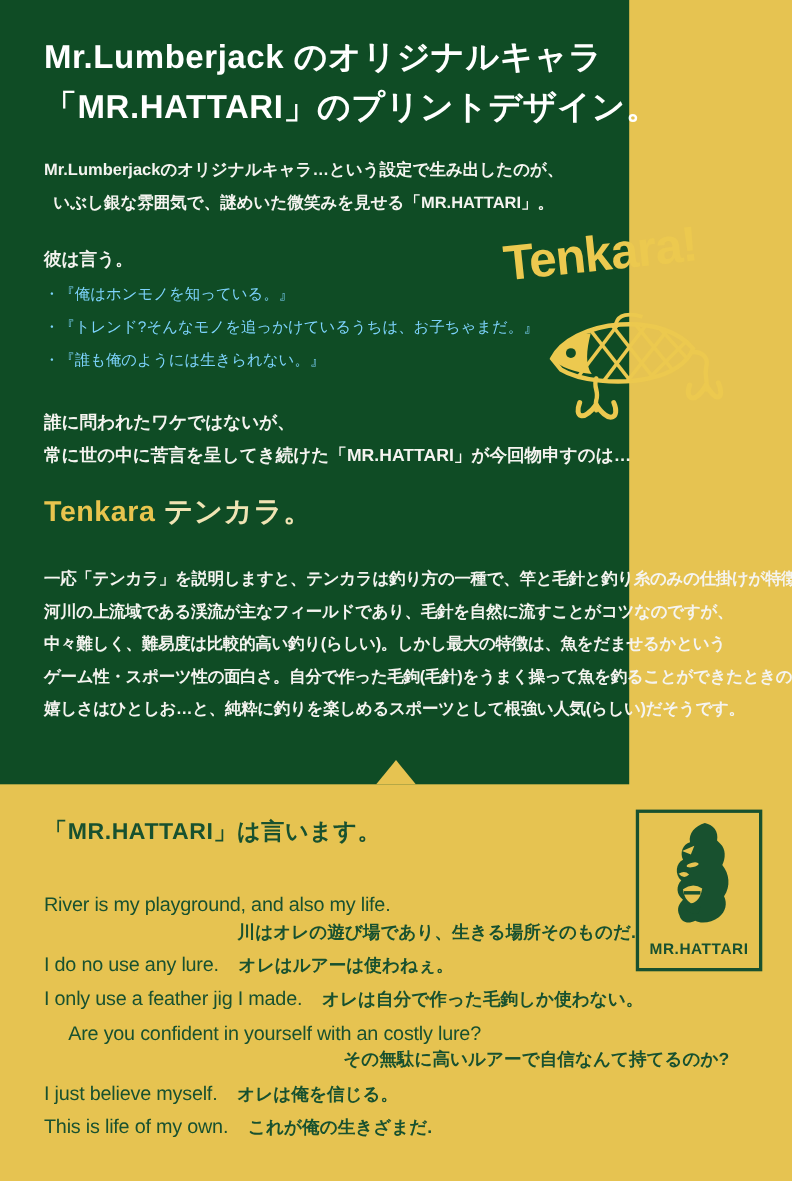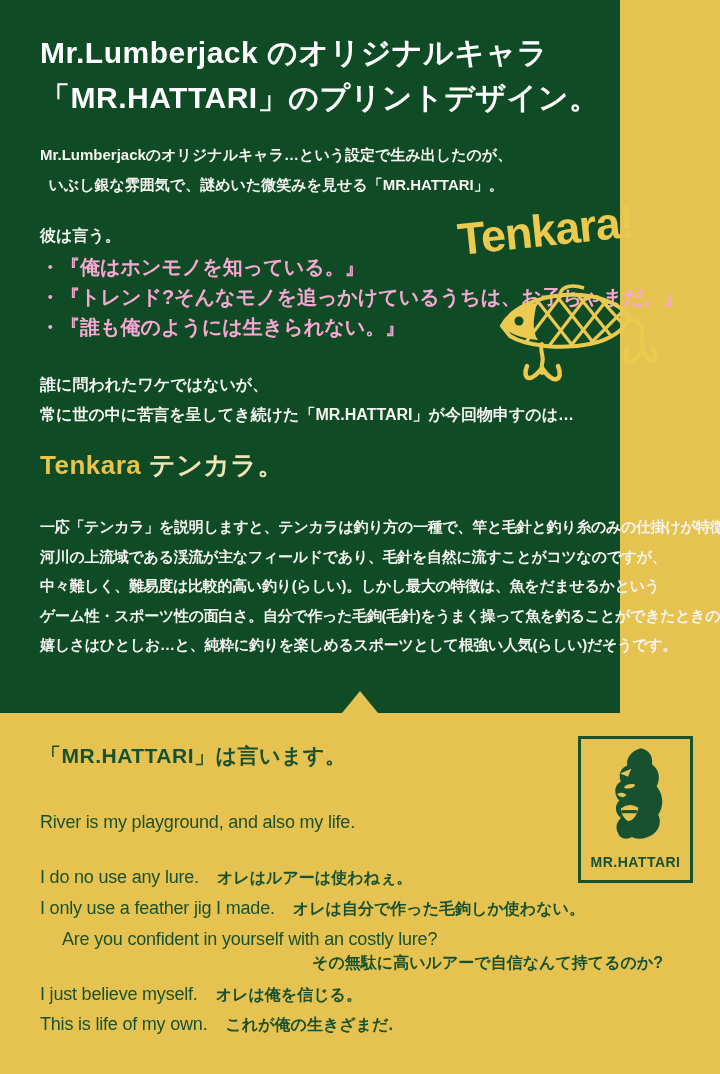--- a/index.html
+++ b/index.html
@@ -2,31 +2,31 @@
 <html><head>
 <meta charset="utf-8">
 <style>
   html,body{margin:0;padding:0;background:#222;}
   .page{
     position:relative;width:720px;height:1074px;margin:0 auto;
     background:#E6C351;overflow:hidden;
     font-family:"Liberation Sans","DejaVu Sans",sans-serif;
   }
   
-  .green{position:absolute;top:0;left:0;width:620px;height:713px;background:#0F4C25;}
+  .green{position:absolute;top:0;left:0;width:572px;height:713px;background:#0F4C25;}
   .divider-arrow{
     position:absolute;top:691px;left:342px;width:0;height:0;z-index:3;
     border-left:18px solid transparent;border-right:18px solid transparent;
     border-bottom:22px solid #E6C351;
   }
   .t{position:absolute;white-space:nowrap;}
   .hero-title{left:40px;top:30px;color:#FFFFFF;font-size:30px;font-weight:bold;line-height:45px;letter-spacing:0.5px;}
   .intro{left:40px;top:140px;color:#F5F4F0;font-size:15px;line-height:30px;font-weight:bold;text-align:center;}
   .he-says{left:40px;top:226px;color:#F5F4F0;font-size:16px;font-weight:bold;}
-  .quotes{left:40px;top:252px;color:#f9a8d4;font-size:20px;font-weight:bold;line-height:30px;}
+  .quotes{left:40px;top:252px;color:#7dd3fc;font-size:14px;font-weight:normal;line-height:30px;}
   .unasked{left:40px;top:370px;color:#F5F4F0;font-size:16px;line-height:30px;font-weight:bold;}
   .topic{left:40px;top:448px;font-size:26px;font-weight:bold;letter-spacing:0.5px;}
   .topic .en{color:#E8C44E;}
   .topic .ja{color:#F0E4B4;}
   .explain{left:40px;top:512px;color:#F5F4F0;font-size:15px;line-height:29.5px;font-weight:bold;letter-spacing:-0.3px;}
   
   .tenkara-logo{
     left:458px;top:214px;color:#ECC94F;font-size:45px;font-weight:bold;
     letter-spacing:-1px;transform:rotate(-6deg);transform-origin:left center;
   }
@@ -137,20 +137,21 @@
       <ellipse cx="42" cy="52" rx="7" ry="2.6" fill="#E6C351" transform="rotate(-12 42 52)"></ellipse>
       <path d="M26,62 q7,-4 12,1 q-6,6 -12,-1 Z" fill="#E6C351"></path>
       <path d="M31,80 q11,-8 22,-1 q-3,16 -13,17 q-8,-5 -9,-16 Z" fill="#E6C351"></path>
       <rect x="32" y="82" width="19" height="4" fill="#18512F"></rect>
       <path d="M34,97 q9,6 17,2 l-2,8 q-8,3 -14,-3 Z" fill="#18512F"></path>
     </svg>
     <div class="label">MR.HATTARI</div>
   </div>
 
   <div class="t yellow-text say-en" style="left:40px;top:812px;">River is my playground, and also my life.</div>
+  <div class="t yellow-text say-ja" style="left:216px;top:838px;">川はオレの遊び場であり、生きる場所そのものだ.</div>
 
   <div class="t" style="left:40px;top:867px;">
     <span class="yellow-text say-en">I do no use any lure.</span><span class="gap"></span><span class="yellow-text say-ja">オレはルアーは使わねぇ。</span>
   </div>
 
   <div class="t" style="left:40px;top:898px;">
     <span class="yellow-text say-en">I only use a feather jig I made.</span><span class="gap"></span><span class="yellow-text say-ja">オレは自分で作った毛鉤しか使わない。</span>
   </div>
 
   <div class="t yellow-text say-en" style="left:40px;top:929px;margin-left:22px;">Are you confident in yourself with an costly lure?</div>

